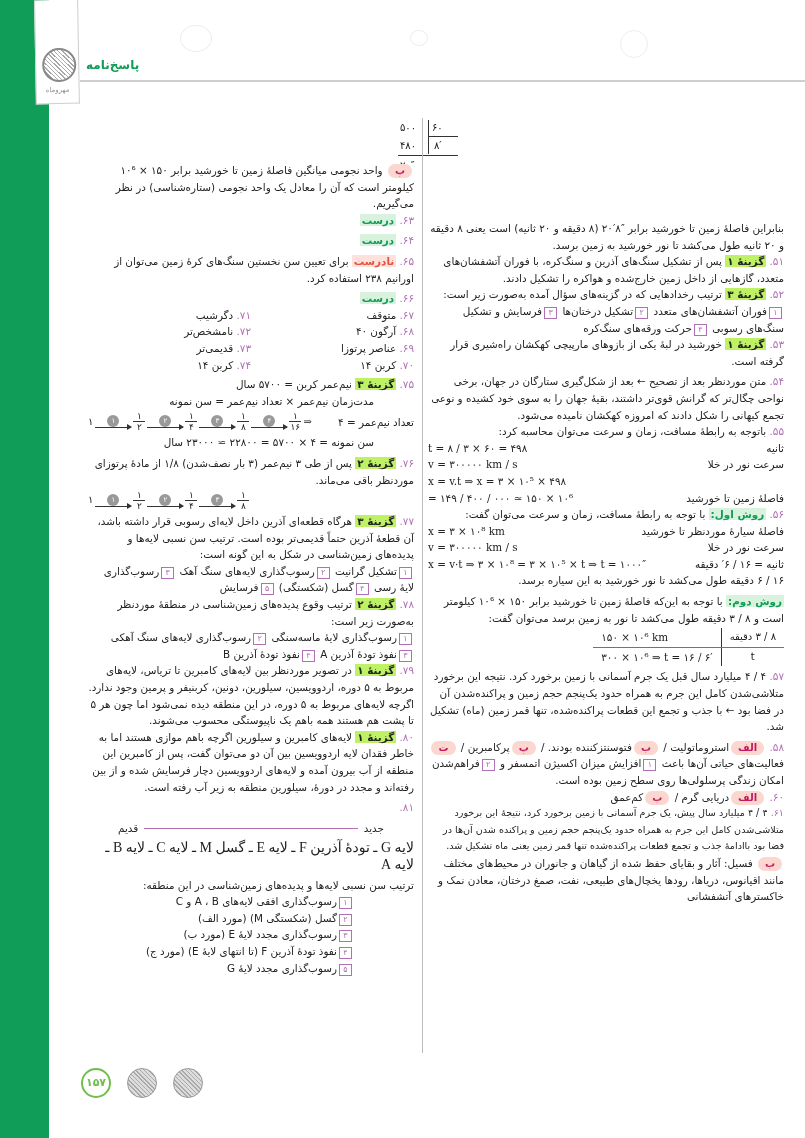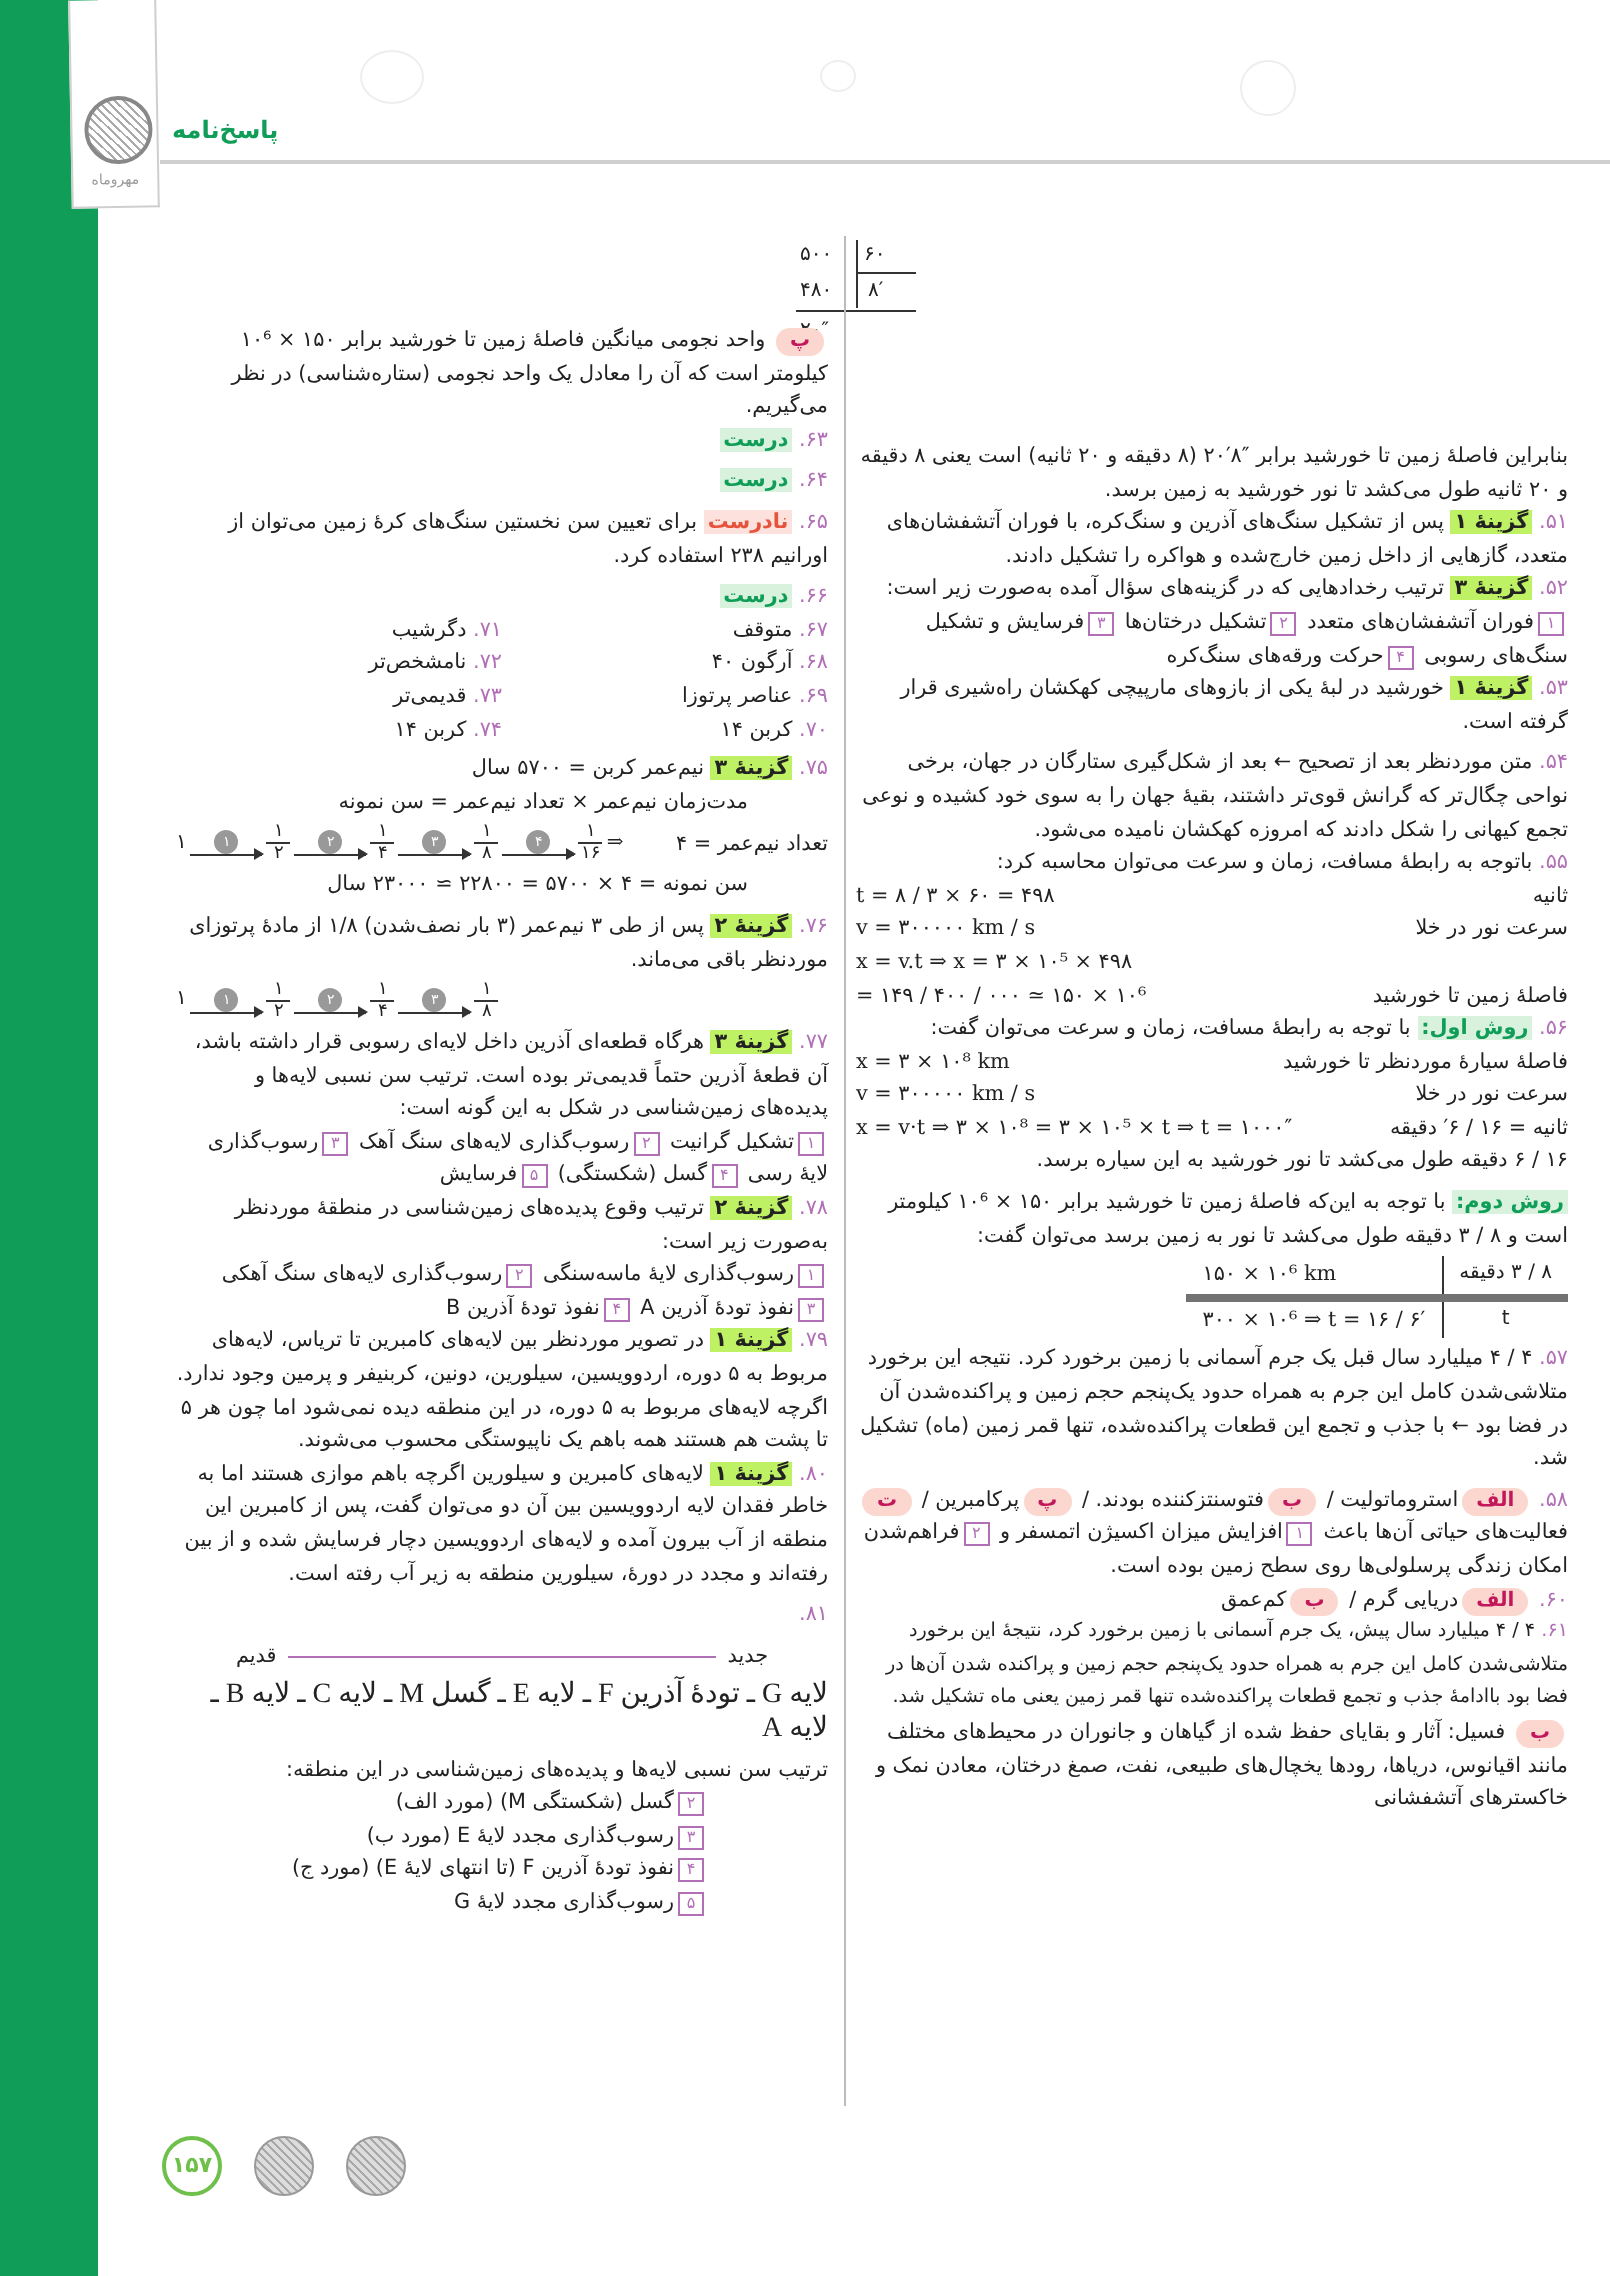--- a/index.html
+++ b/index.html
@@ -42,21 +42,21 @@
   .arrow .step{display:inline-block;width:12px;height:12px;border-radius:50%;background:#999;color:#fff;font-size:7px;line-height:12px;text-align:center;}
   .arrow .shaft{width:36px;height:1px;background:#333;position:relative;}
   .arrow .shaft:after{content:"";position:absolute;right:-1px;top:-3px;border-left:5px solid #333;border-top:3px solid transparent;border-bottom:3px solid transparent;}
   .frac{display:inline-flex;flex-direction:column;align-items:center;font-size:9px;line-height:10px;}
   .frac .bar{width:12px;height:1px;background:#333;}
   .timeline{display:flex;direction:rtl;align-items:center;gap:6px;margin:4px 30px;}
   .timeline .tl-line{flex:1;height:1px;background:#b16fb6;position:relative;}
   .mini-table{direction:rtl;border-collapse:collapse;margin:2px 0 2px 60px;font-size:10px;}
   .mini-table td{padding:1px 8px;}
   .mini-table td.l{border-left:1px solid #333;}
-  .mini-table tr.top td{border-bottom:4px solid #737373;}
+  .mini-table tr.top td{border-bottom:1px solid #737373;}
   .footer-page{position:absolute;left:81px;top:1068px;width:26px;height:26px;border:2px solid #6fbf4b;border-radius:50%;color:#6fbf4b;font-weight:bold;font-size:11px;text-align:center;line-height:26px;}
   .footer-dot{position:absolute;top:1068px;width:28px;height:28px;border-radius:50%;border:1px solid #999;background:repeating-linear-gradient(45deg,#aaa 0 1px,#ddd 1px 3px);}
 </style>
 </head>
 <body>
 
 <div class="green-bar"></div>
 <div class="logo-card">
   <div class="logo-circle"></div>
   <div class="logo-text">مهروماه</div>
@@ -268,20 +268,21 @@
   <p><span class="num">۸۰.</span> <span class="hl">گزینهٔ ۱</span> <span>لایه‌های کامبرین و سیلورین اگرچه باهم موازی هستند اما به خاطر فقدان لایه اردوویسین بین آن دو می‌توان گفت، پس از کامبرین این منطقه از آب بیرون آمده و لایه‌های اردوویسین دچار فرسایش شده و از بین رفته‌اند و مجدد در دورهٔ، سیلورین منطقه به زیر آب رفته است.</span></p>
   <p style="margin-top:4px"><span class="num">۸۱.</span></p>
   <div class="timeline">
     <span>جدید</span>
     <div class="tl-line"></div>
     <span>قدیم</span>
   </div>
   <p style="font-family:Liberation Serif, serif;font-size:14px">لایه G ـ تودهٔ آذرین F ـ لایه E ـ گسل M ـ لایه C ـ لایه B ـ لایه A</p>
   <p style="margin-top:3px">ترتیب سن نسبی لایه‌ها و پدیده‌های زمین‌شناسی در این منطقه:</p>
   <div style="padding-right:60px">
+    <p><span class="box">۱</span><span>رسوب‌گذاری افقی لایه‌های A ، B و C</span></p>
     <p><span class="box">۲</span><span>گسل (شکستگی M) (مورد الف)</span></p>
     <p><span class="box">۳</span><span>رسوب‌گذاری مجدد لایهٔ E (مورد ب)</span></p>
     <p><span class="box">۴</span><span>نفوذ تودهٔ آذرین F (تا انتهای لایهٔ E) (مورد ج)</span></p>
     <p><span class="box">۵</span><span>رسوب‌گذاری مجدد لایهٔ G</span></p>
   </div>
 </div>
 
 <div class="footer-page">۱۵۷</div>
 <div class="footer-dot" style="left:127px"></div>
 <div class="footer-dot" style="left:173px"></div>

